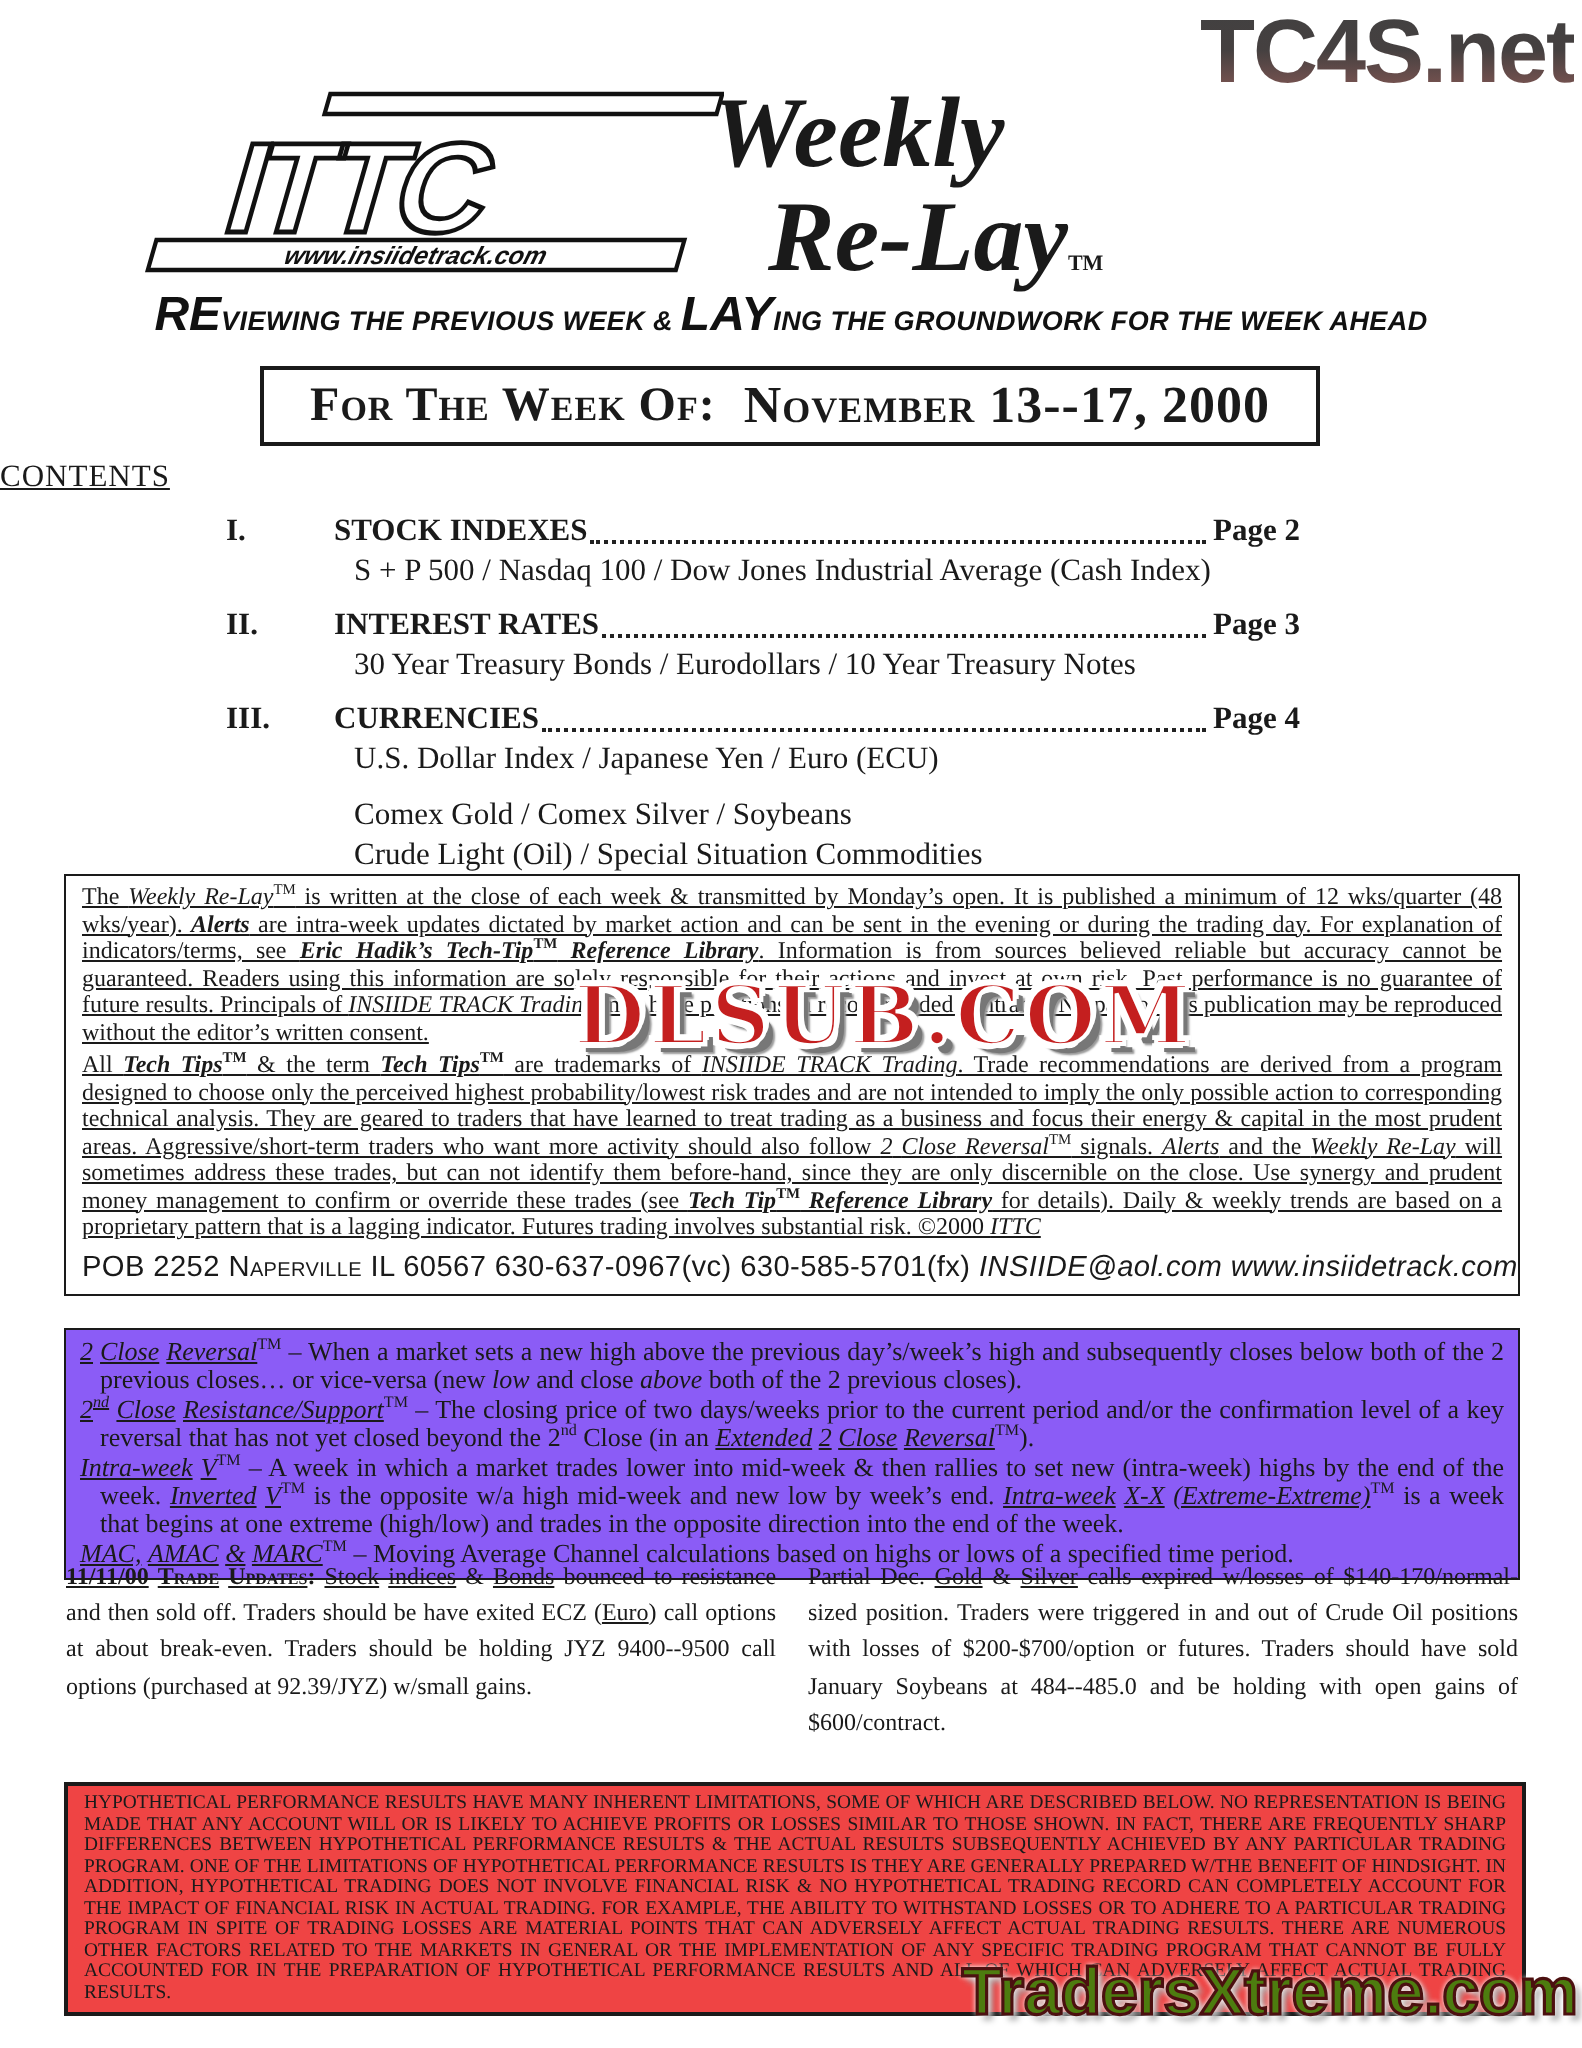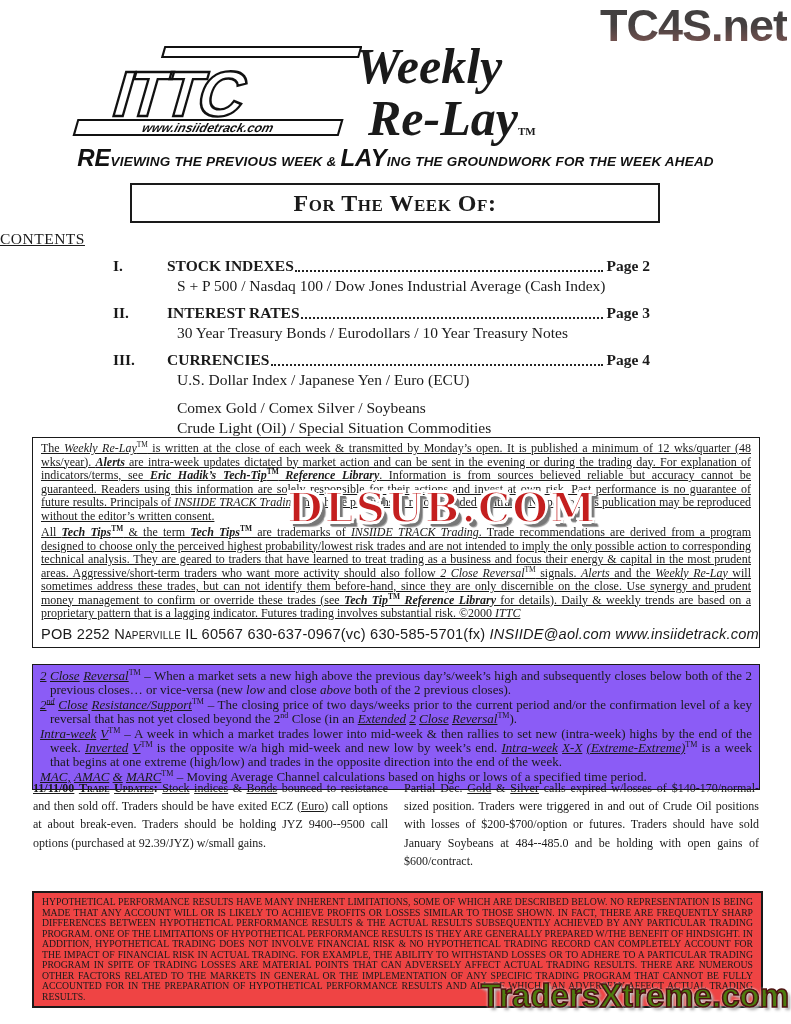--- a/index.html
+++ b/index.html
@@ -34,21 +34,21 @@
     -webkit-text-stroke:1.6px #4c1010;
     text-shadow:0 0 3px #fff,0 0 3px #fff,3px 3px 3px #aaa;
   }
 
   
   .logo-svg{position:absolute;left:50px;top:44px;}
   .masthead-title{
     position:absolute;left:356px;top:40px;line-height:52px;
     font-weight:bold;font-style:italic;font-size:50px;letter-spacing:0px;
   }
-  .masthead-title .line2{margin-left:12px;}
+  .masthead-title .line2{margin-left:28px;}
   .masthead-title .tm{font-size:11px;font-style:normal;vertical-align:baseline;letter-spacing:0;}
   .tagline{
     position:absolute;left:0;top:144px;width:791px;text-align:center;
     font-family:"Liberation Sans",sans-serif;font-style:italic;color:#111;
     font-size:13.5px;font-weight:bold;letter-spacing:0.2px;
   }
   .tagline .big{font-size:24px;font-weight:900;letter-spacing:0;}
   .weekbox{
     position:absolute;left:130px;top:183px;width:526px;height:36px;
     border:2px solid #1a1a1a;background:#fff;
@@ -121,20 +121,21 @@
   <div>Weekly</div>
   <div class="line2"><span>Re-Lay</span><span class="tm">TM</span></div>
 </div>
 
 <div class="tagline">
   <span class="big">RE</span><span>VIEWING THE PREVIOUS WEEK &amp; </span><span class="big">LAY</span><span>ING THE GROUNDWORK FOR THE WEEK AHEAD</span>
 </div>
 
 <div class="weekbox">
   <span class="label">For The Week Of:</span>
+  <span class="date">November 13--17, 2000</span>
 </div>
 
 <div class="contents-heading">CONTENTS</div>
 
 <div class="toc">
   <div class="toc-entry">
     <div class="toc-row">
       <span class="toc-num">I.</span>
       <span class="toc-title">STOCK INDEXES</span>
       <span class="toc-leader"></span>

